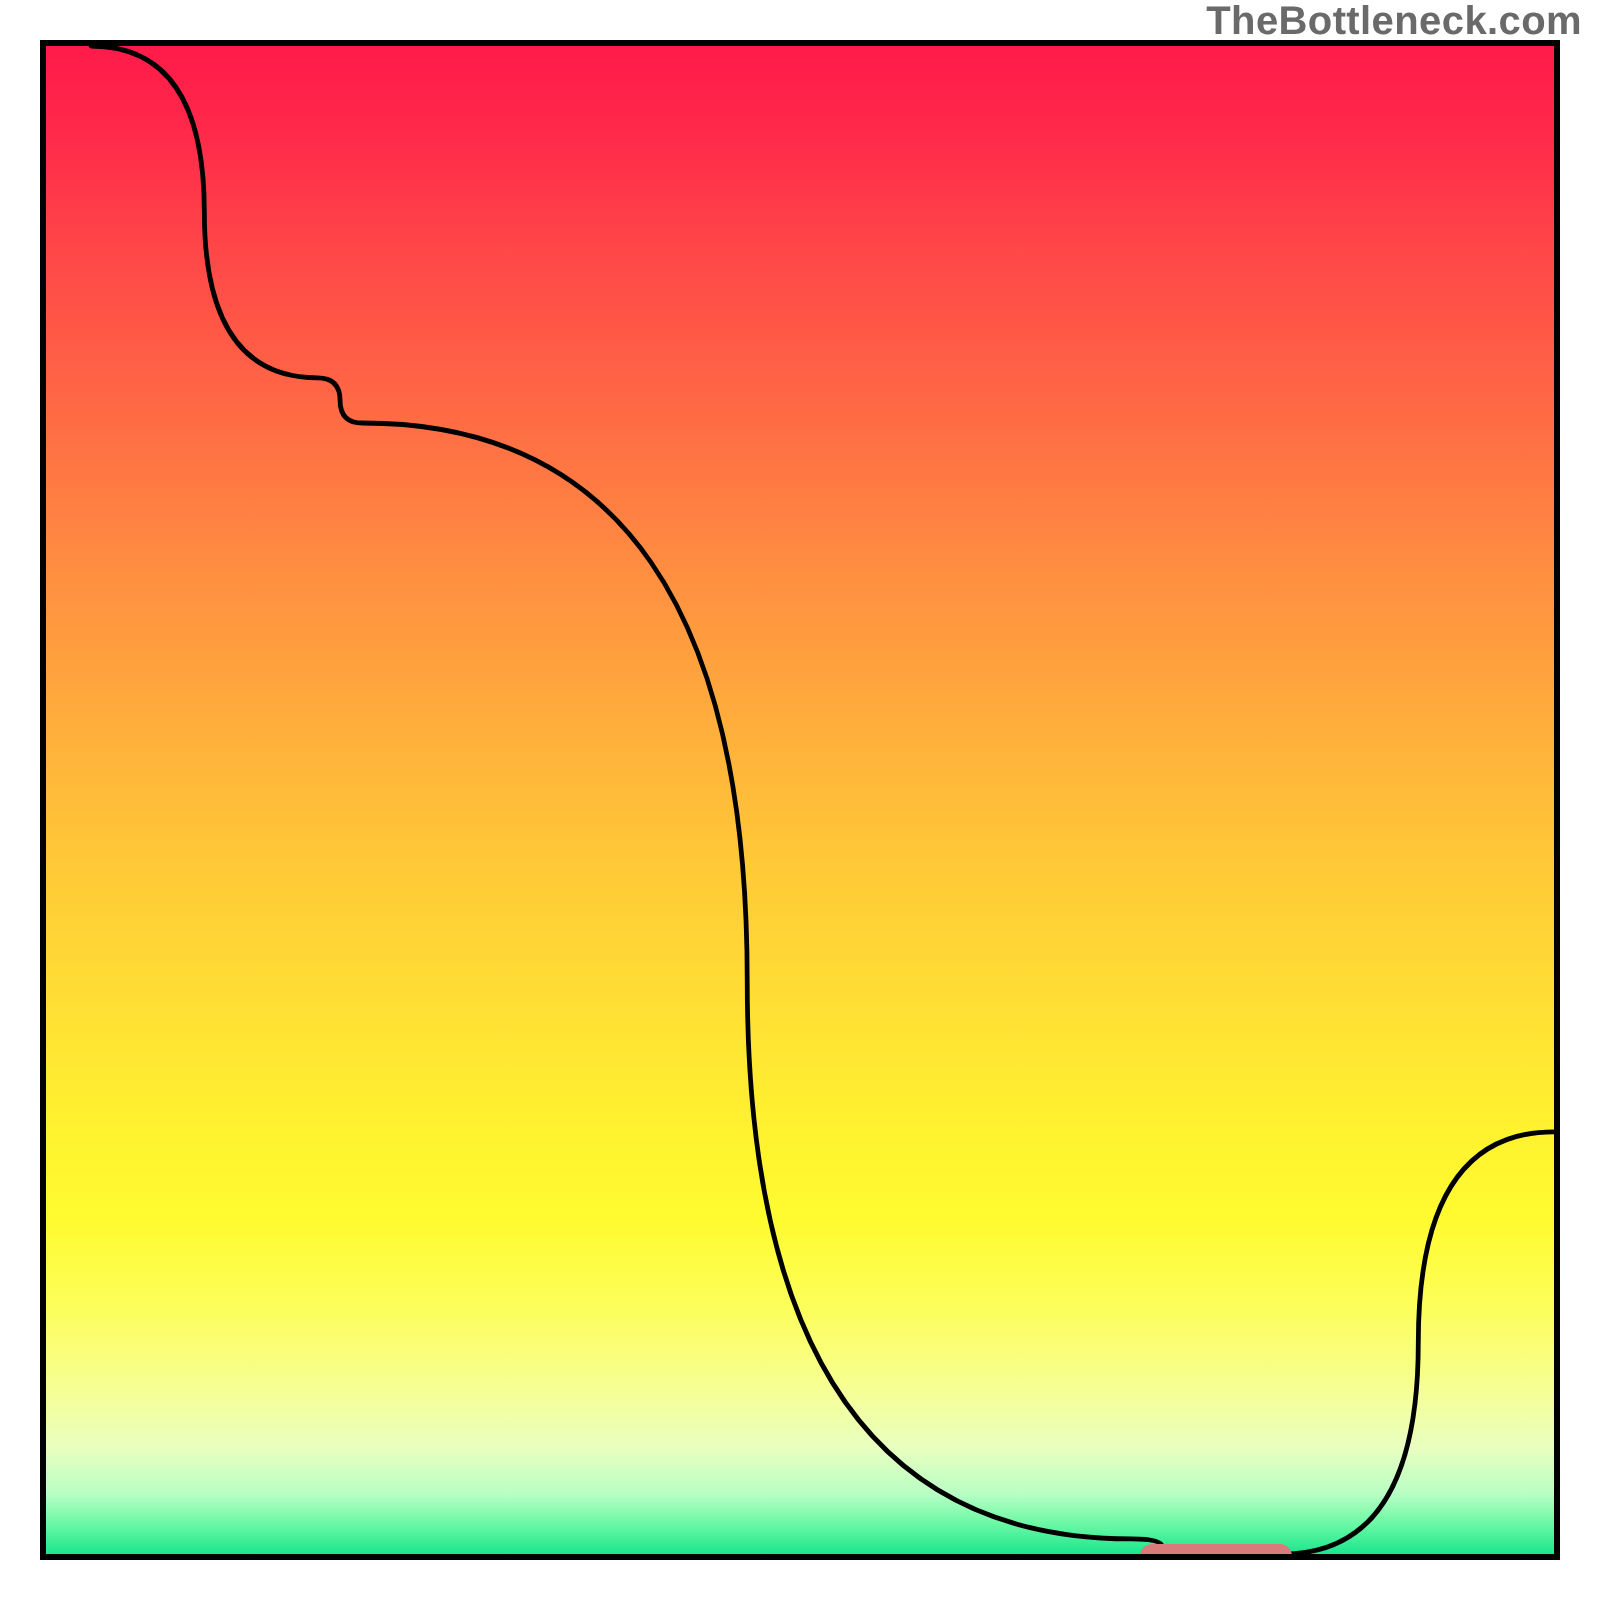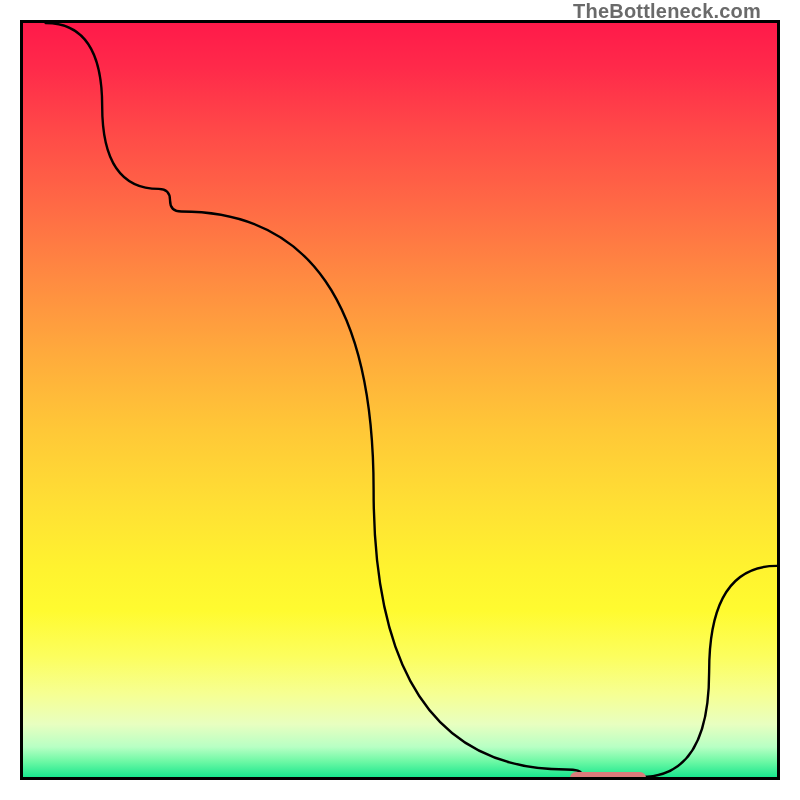--- a/index.html
+++ b/index.html
@@ -36,21 +36,21 @@
       #f6ff93 89%,
       #e8ffc0 93%,
       #b8ffc4 96%,
       #6bf8a4 98%,
       #19e68e 100%
     );
   }
   .watermark {
     position: absolute;
     top: 0px;
-    right: 39px;
+    right: 9px;
     font-family: Arial, Helvetica, sans-serif;
     font-size: 20px;
     font-weight: bold;
     color: #6a6a6a;
     letter-spacing: 0.2px;
     z-index: 5;
   }
   svg.line-layer {
     position: absolute;
     inset: 0;

